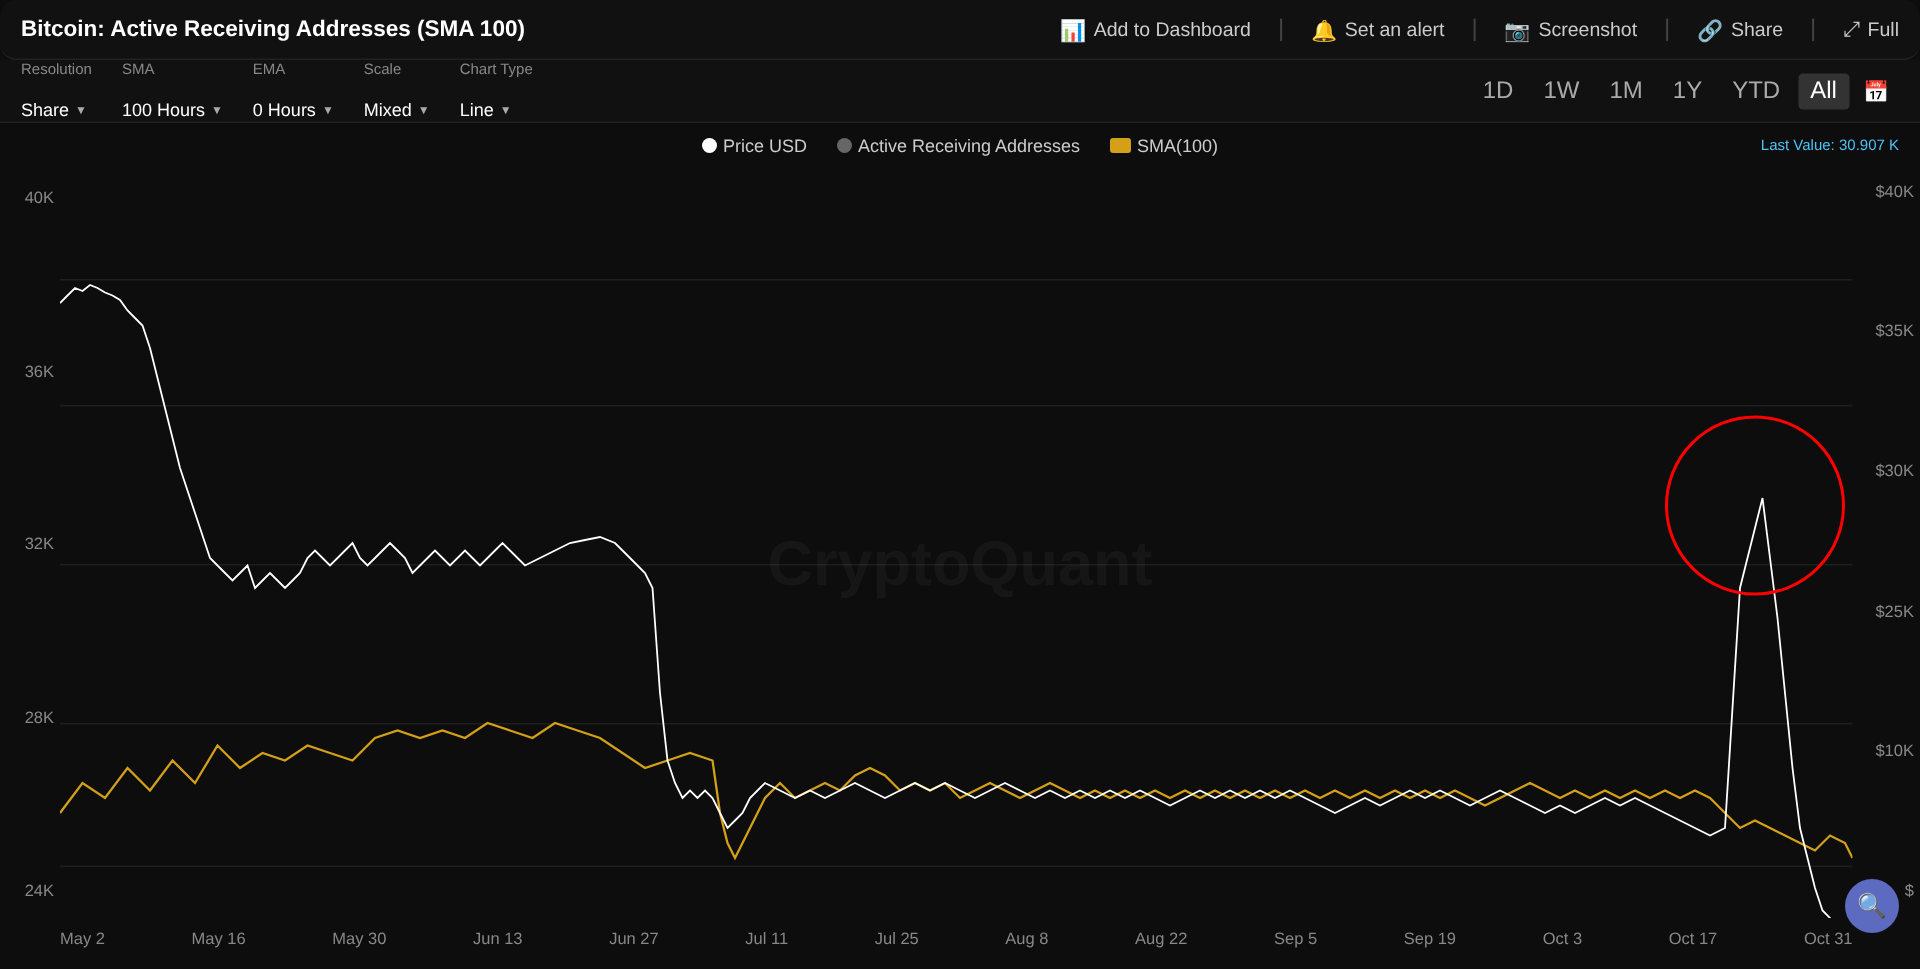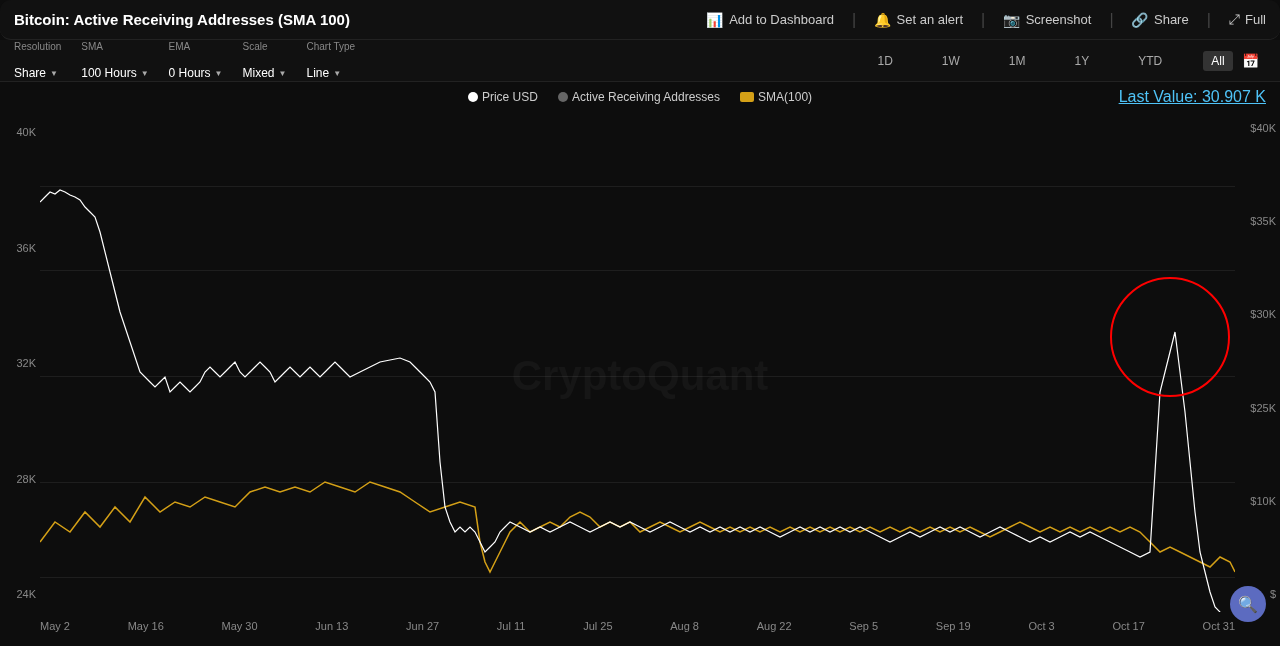--- a/index.html
+++ b/index.html
@@ -91,27 +91,26 @@
     }
 
     
     .time-range {
       display: flex;
       align-items: center;
       gap: 4px;
     }
     .time-btn {
       padding: 3px 8px;
-      font-size: 12px;
+      font-size: 16px;
       background: none;
       border: none;
       color: #aaa;
       cursor: pointer;
       border-radius: 3px;
-      margin-left: 29px;
     }
     .time-btn.active { color: #fff; background: #333; }
     .calendar-icon {
       font-size: 14px;
       color: #aaa;
       cursor: pointer;
       padding: 3px 6px;
     }
 
     
@@ -134,23 +133,22 @@
       width: 10px;
       height: 10px;
       border-radius: 50%;
     }
     .legend-dot.white { background: #fff; }
     .legend-dot.gray { background: #666; }
     .legend-dot.gold { background: #d4a017; width: 14px; height: 10px; border-radius: 2px; }
     .last-value {
       position: absolute;
       right: 14px;
-      font-size: 16px;
+      font-size: 10px;
       color: #4fc3f7;
-      text-decoration: underline;
       cursor: pointer;
     }
 
     
     .chart-area {
       position: relative;
       width: 100%;
       height: calc(646px - 40px - 42px - 36px);
       background: #0d0d0d;
       overflow: hidden;

